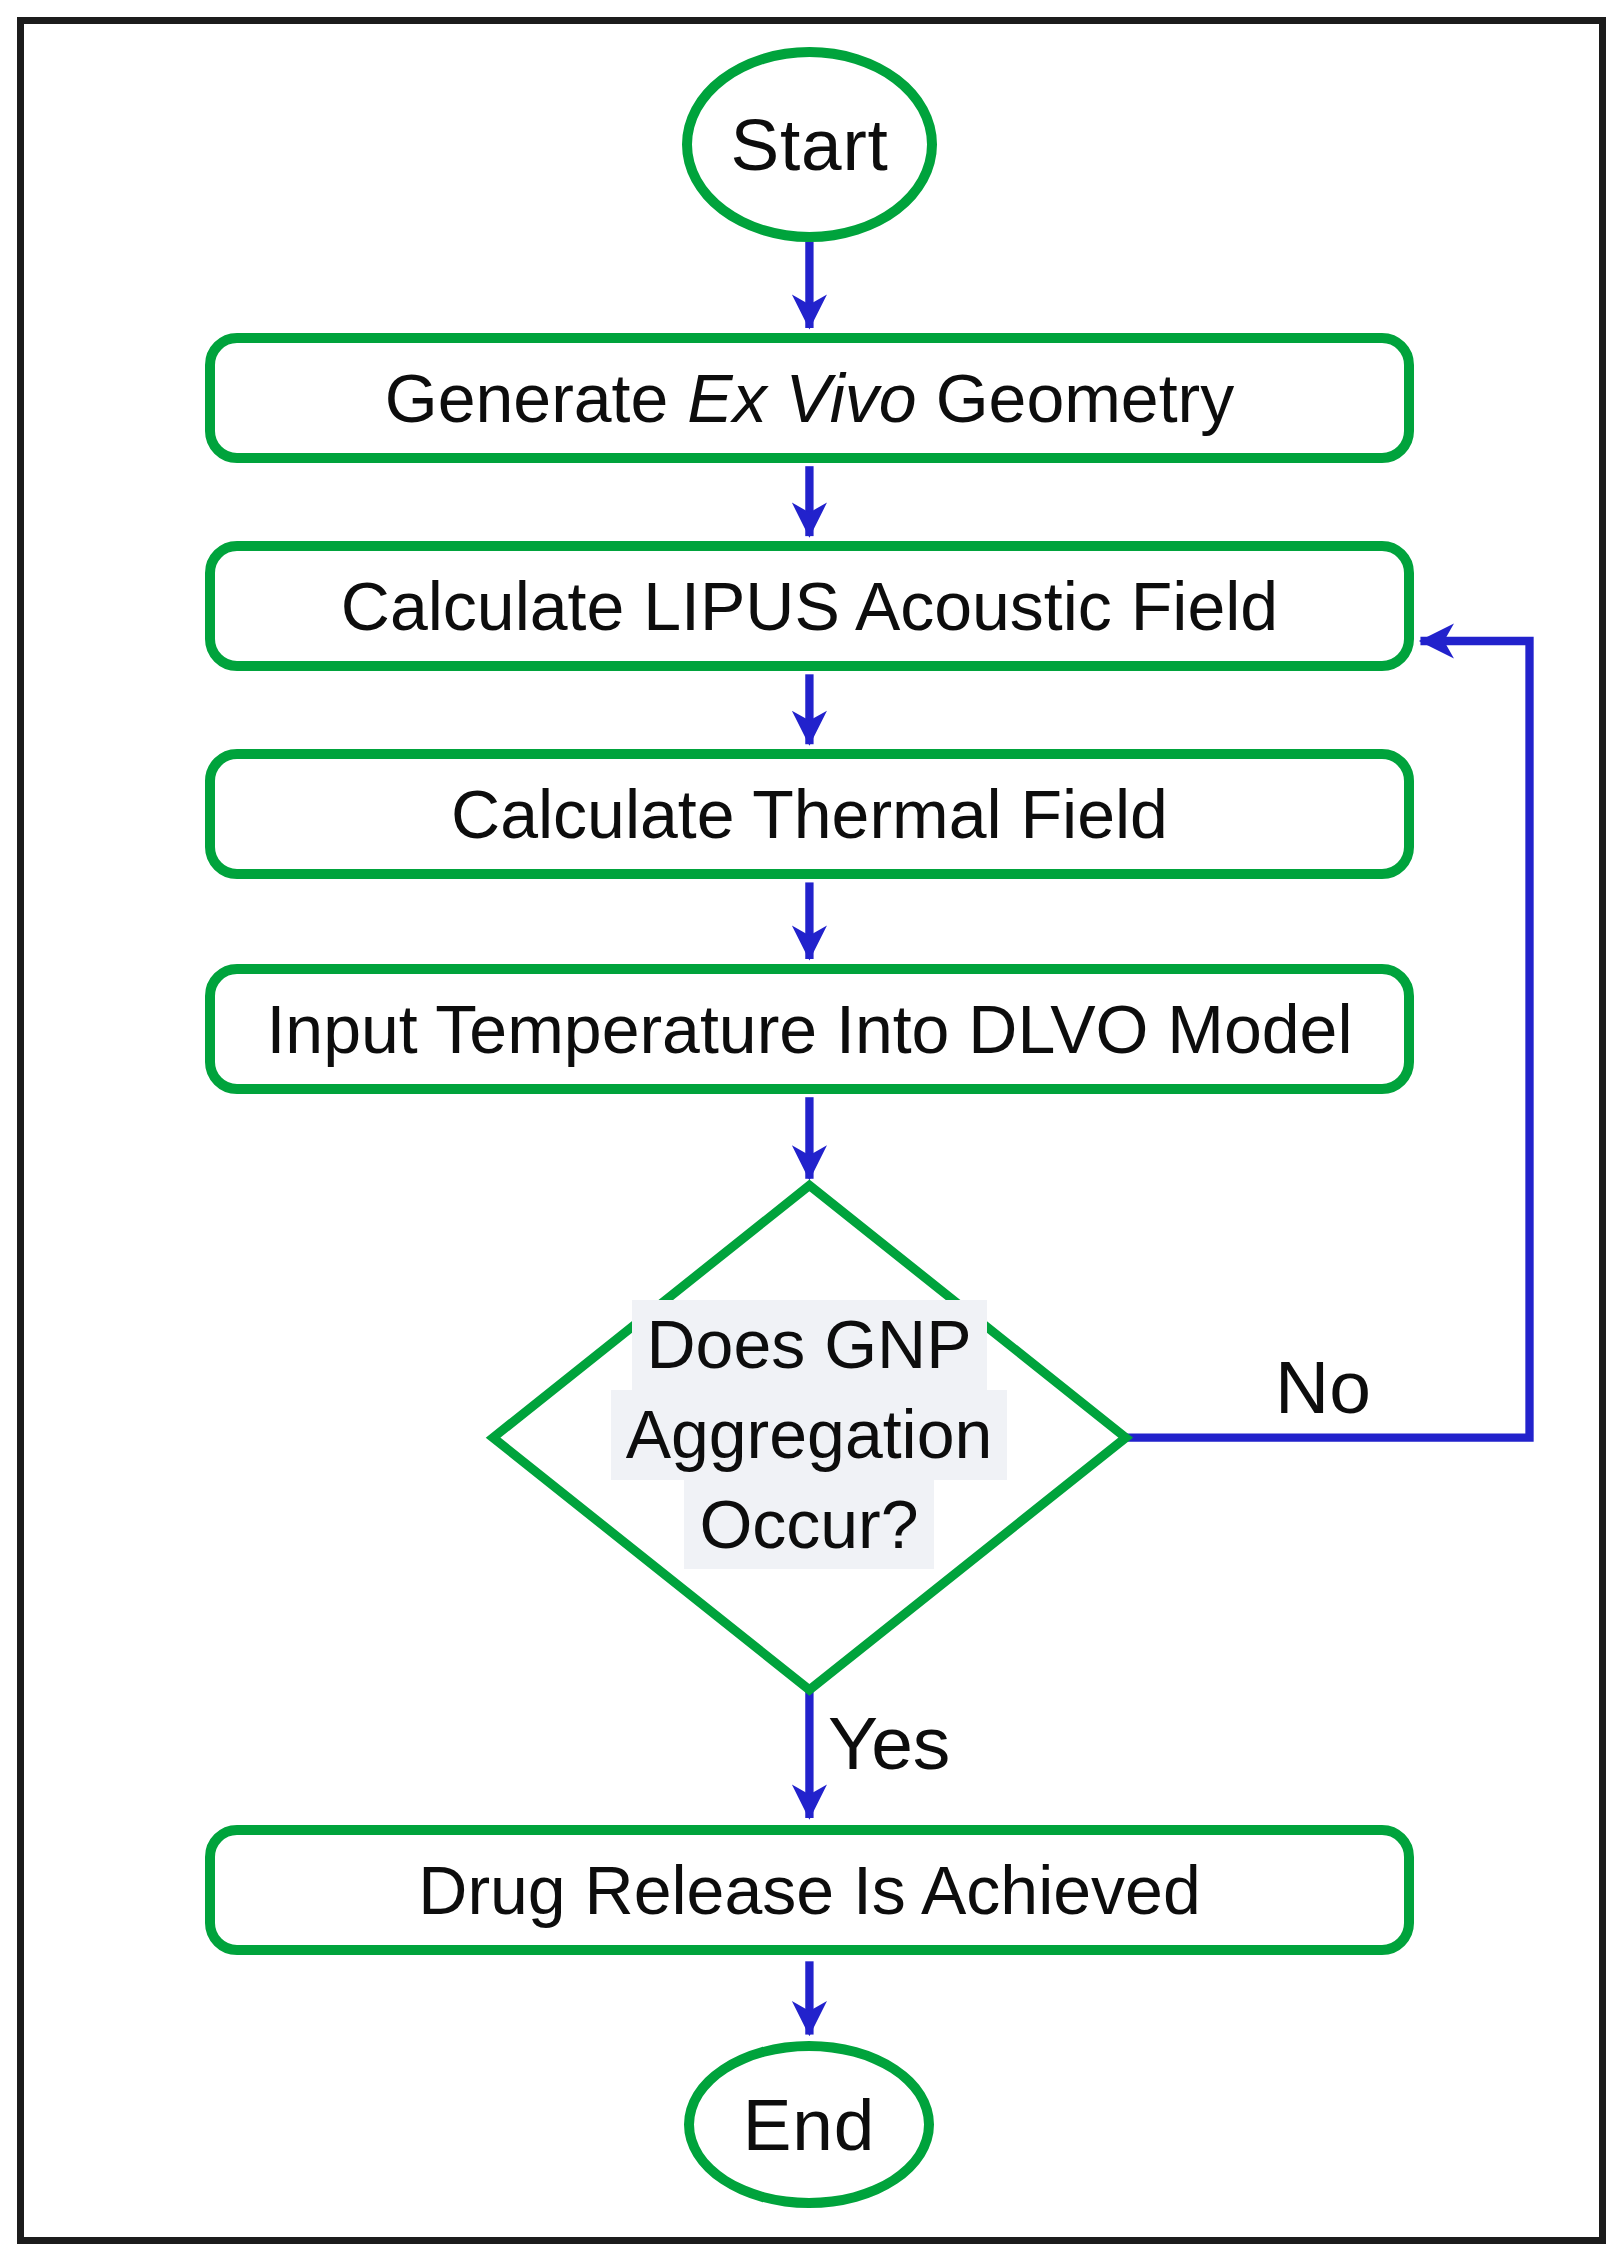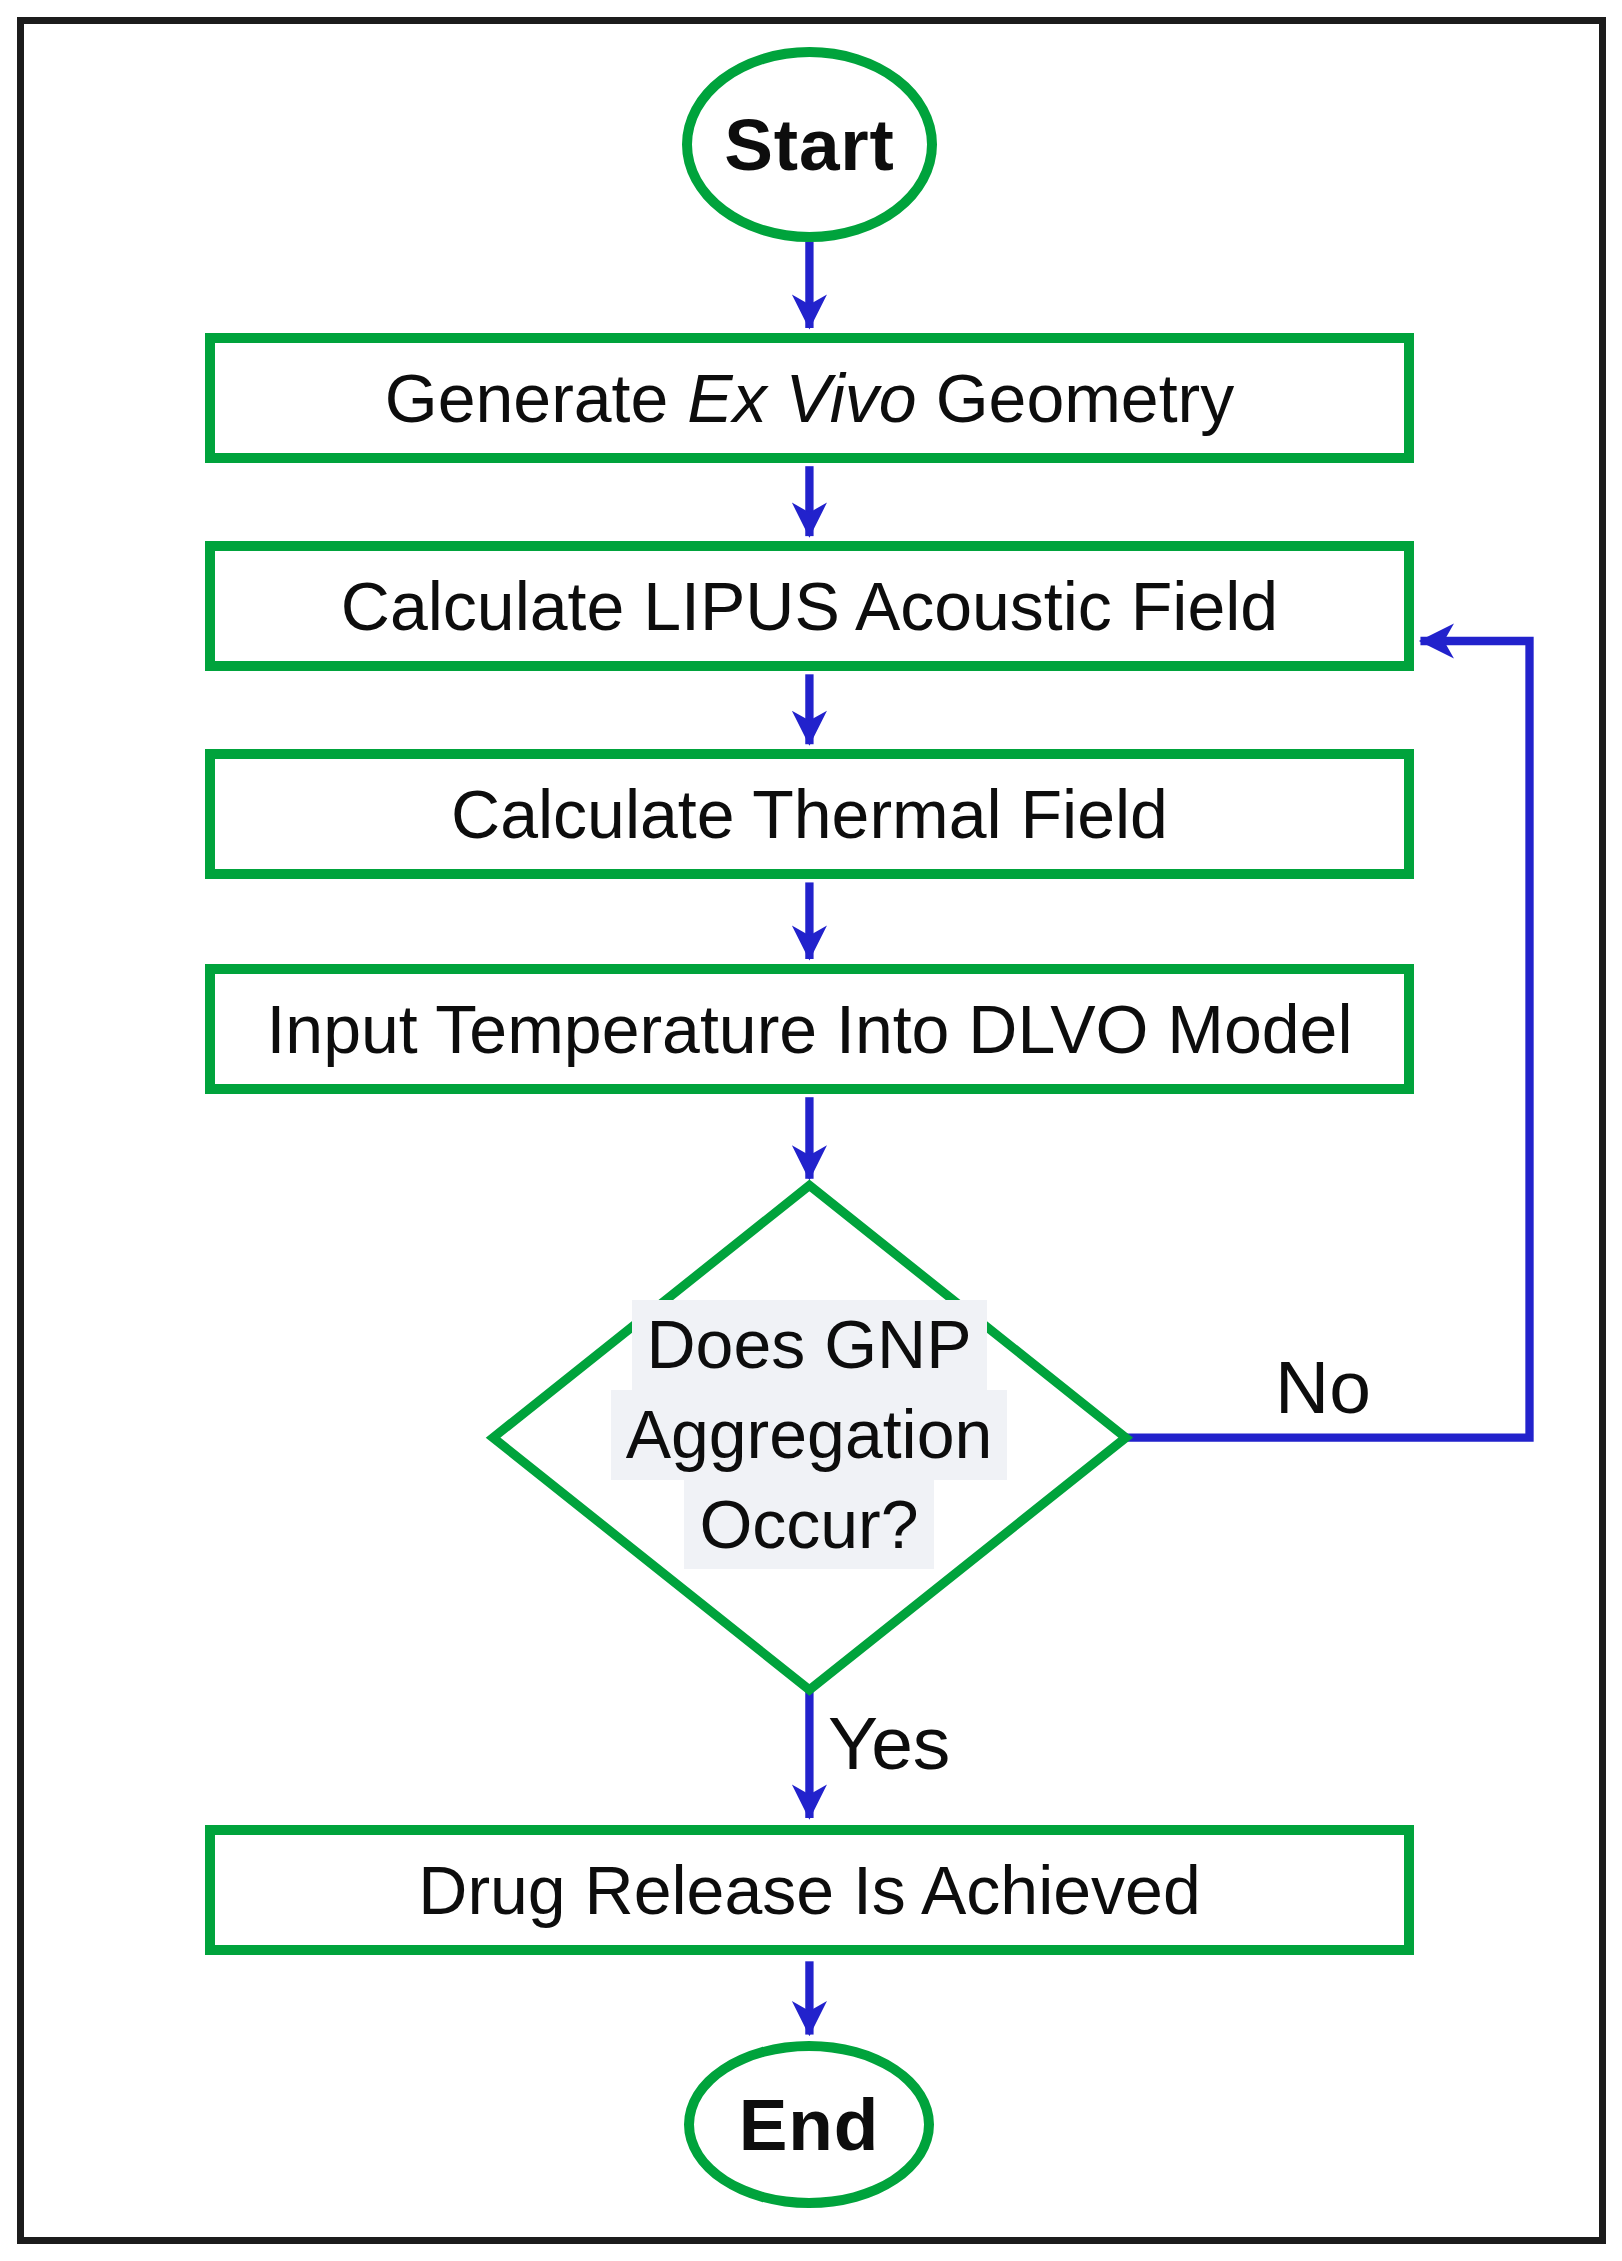--- a/index.html
+++ b/index.html
@@ -48,26 +48,27 @@
   }
   #arrowhead path { fill: var(--connector); }
 
   .node {
     position: absolute;
     display: flex;
     align-items: center;
     justify-content: center;
     text-align: center;
     background: #ffffff;
+    border-radius: 32px;
   }
   .terminator {
     border: 10.8px solid var(--node-border);
     border-radius: 50%;
     font-size: 73px;
-    font-weight: bold;
+    font-weight: normal;
     letter-spacing: 0.8px;
   }
   .process {
     left: 205px;
     width: 1209px;
     height: 130px;
     border: 10px solid var(--node-border);
     font-size: 68px;
     white-space: nowrap;
   }

